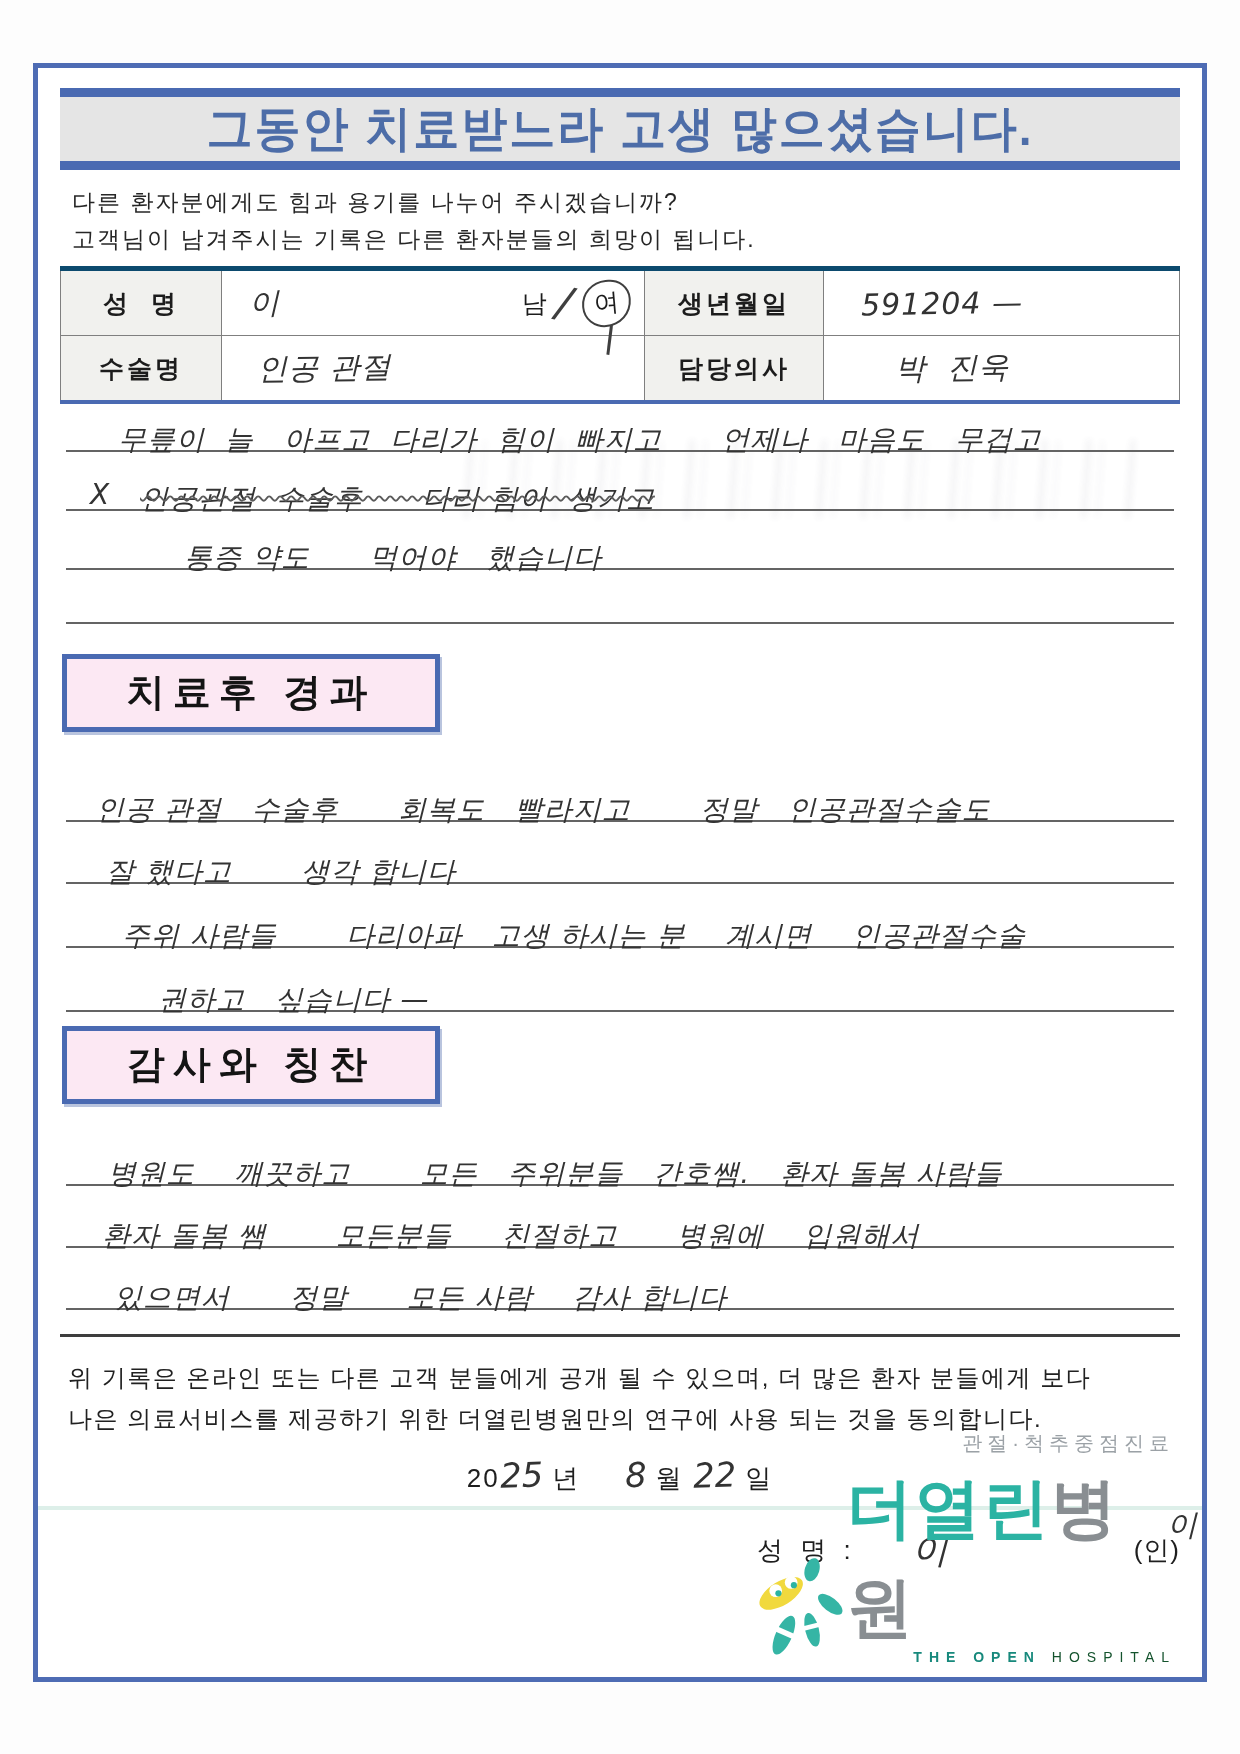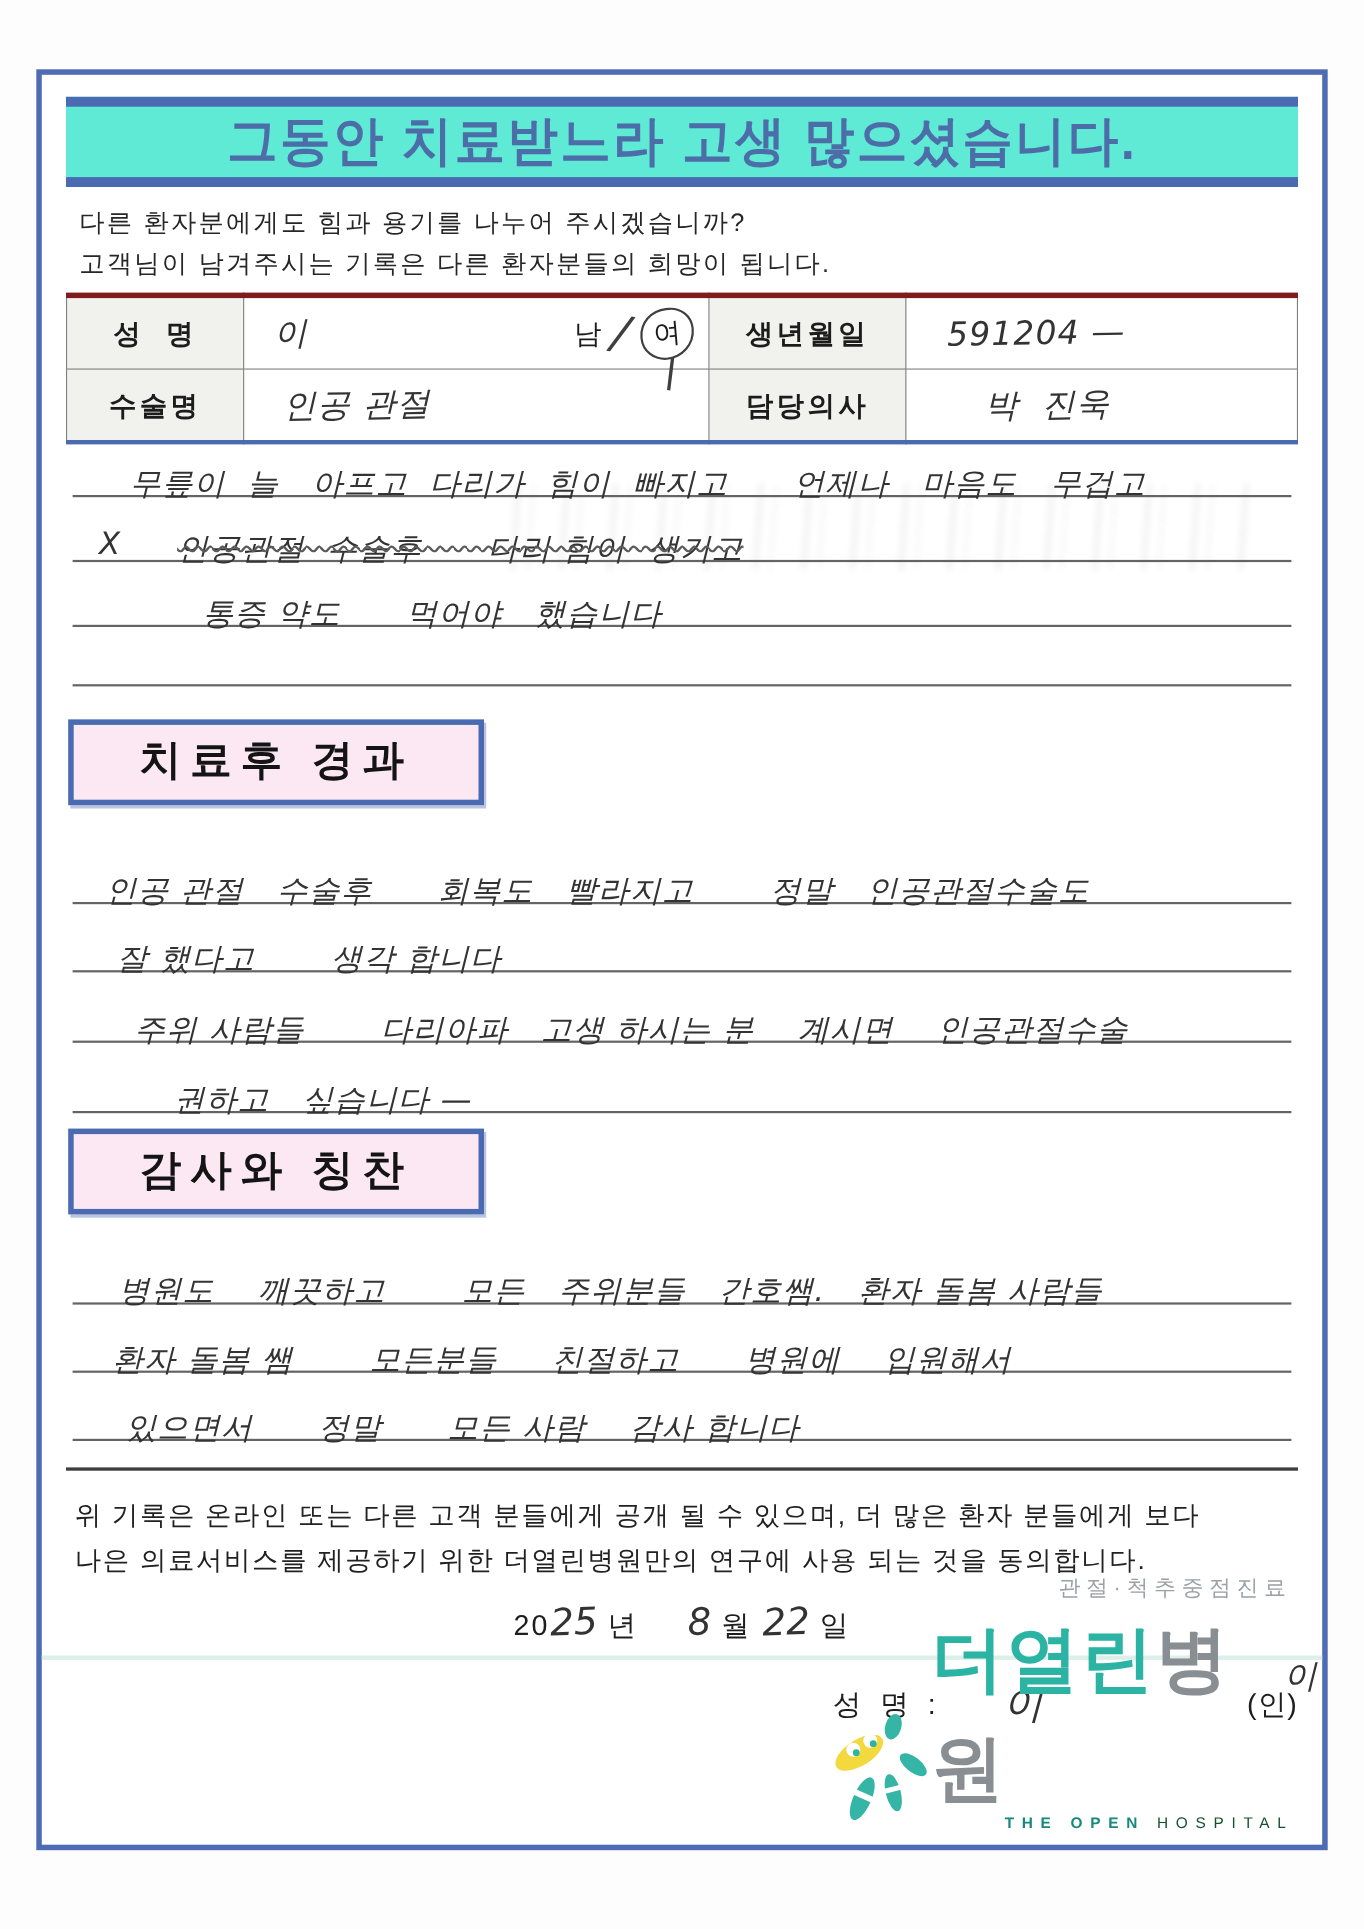--- a/index.html
+++ b/index.html
@@ -10,32 +10,32 @@
   .ws{white-space:pre-wrap;}
   
   .frame{
     position:absolute;left:33px;top:63px;width:1174px;height:1619px;
     border:5px solid #4e6cb4;box-sizing:border-box;background:#fff;
     padding:20px 22px 0 22px;
   }
   
   .banner{
     border-top:9px solid #4a6ab2;border-bottom:9px solid #4a6ab2;
-    background:#5eead4;height:82px;box-sizing:border-box;
+    background:#e5e5e5;height:82px;box-sizing:border-box;
     display:flex;align-items:center;justify-content:center;
   }
   .banner span{
     font-size:46px;font-weight:bold;color:#4d6da8;letter-spacing:2px;
     transform:scaleY(1.05);
   }
   .intro{margin:14px 0 8px 12px;font-size:23px;line-height:37px;color:#262626;letter-spacing:2px;}
   
   .info-table{
     width:100%;border-collapse:collapse;
-    border-top:5px solid #7f1d1d;border-bottom:4px solid #4a6ab2;
+    border-top:5px solid #0c4a6e;border-bottom:4px solid #4a6ab2;
   }
   .info-table td{border:1.5px solid #7f7f7f;height:62px;font-size:25px;overflow:visible;}
   .th-cell{background:#f1f1ee;text-align:center;font-weight:bold;letter-spacing:3px;color:#1c1c1c;}
   .w1{width:158px}.w2{width:420px}.w3{width:176px}
   .cell-flex{display:flex;align-items:center;justify-content:space-between;padding:0 12px 0 26px;}
   
   .hand{
     font-family:"DejaVu Sans",sans-serif;font-style:italic;color:#333;
     white-space:pre-wrap;letter-spacing:1px;
   }
@@ -60,21 +60,21 @@
   .sec2{margin:30px 0 0 2px;}
   .sec3{margin:14px 4px 0 2px;}
   
   .rules{margin:0 6px;}
   .rrow{position:relative;border-bottom:2.5px solid #646464;}
   .rrow .hand{position:absolute;bottom:-9px;font-size:28px;}
   .h46{height:46px}.h52{height:52px}.h57{height:57px}
   .h60{height:60px}.h62{height:62px}.h80{height:80px}.h88{height:88px}
   .struck{
     text-decoration:line-through;text-decoration-style:wavy;
-    text-decoration-color:#5a5a5a;text-decoration-thickness:2px;margin-left:21px;
+    text-decoration-color:#5a5a5a;text-decoration-thickness:2px;
   }
   
   .bleed{
     position:absolute;left:420px;top:372px;width:680px;height:78px;
     background:repeating-linear-gradient(94deg,transparent 0 12px,rgba(95,95,115,.30) 12px 15px,transparent 15px 26px,rgba(95,95,115,.18) 26px 28px,transparent 28px 44px);
     filter:blur(3px);opacity:.45;pointer-events:none;
   }
   
   .consent{
     margin-top:24px;border-top:3px solid #3e3e3e;

